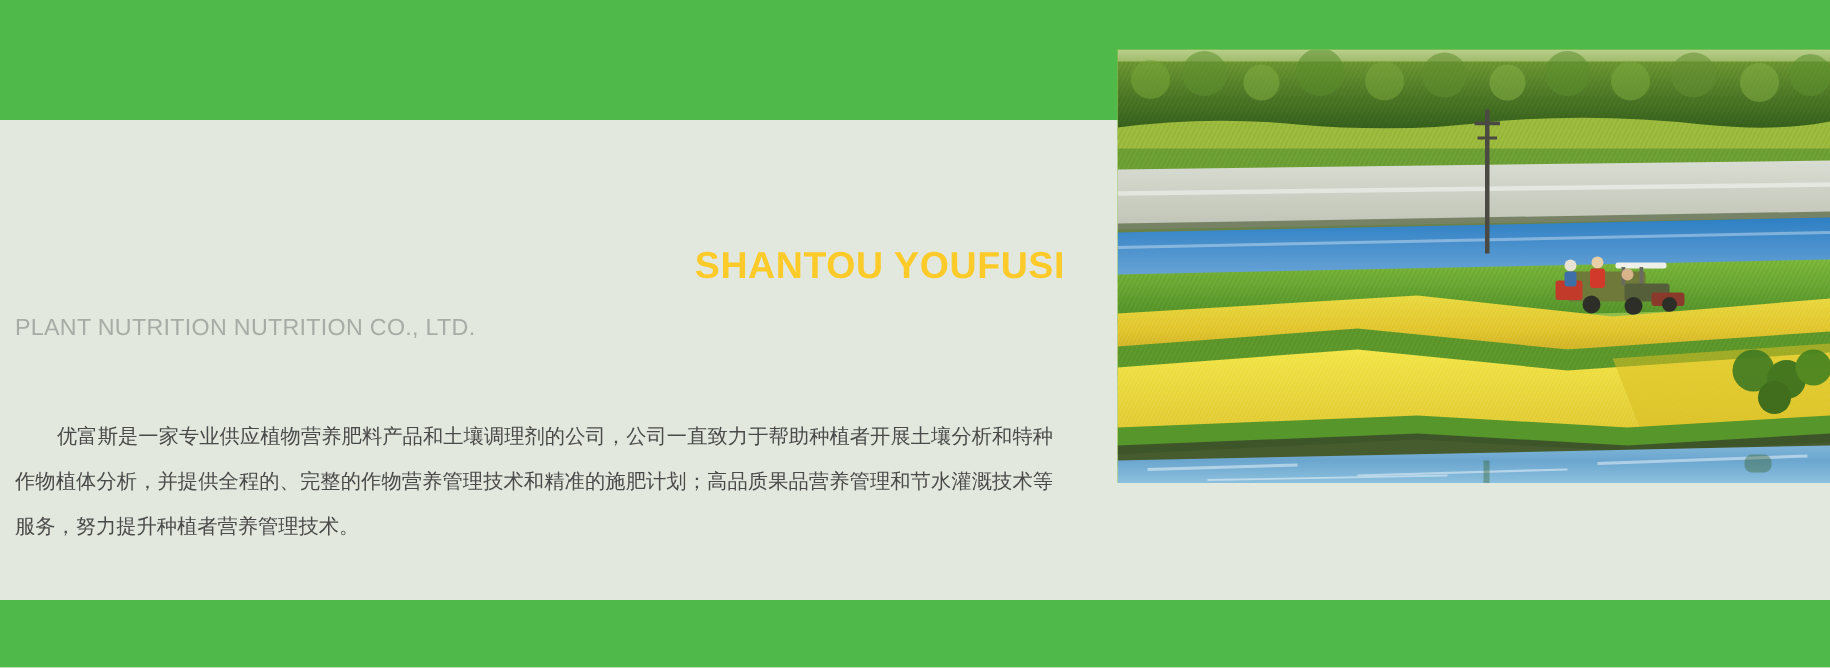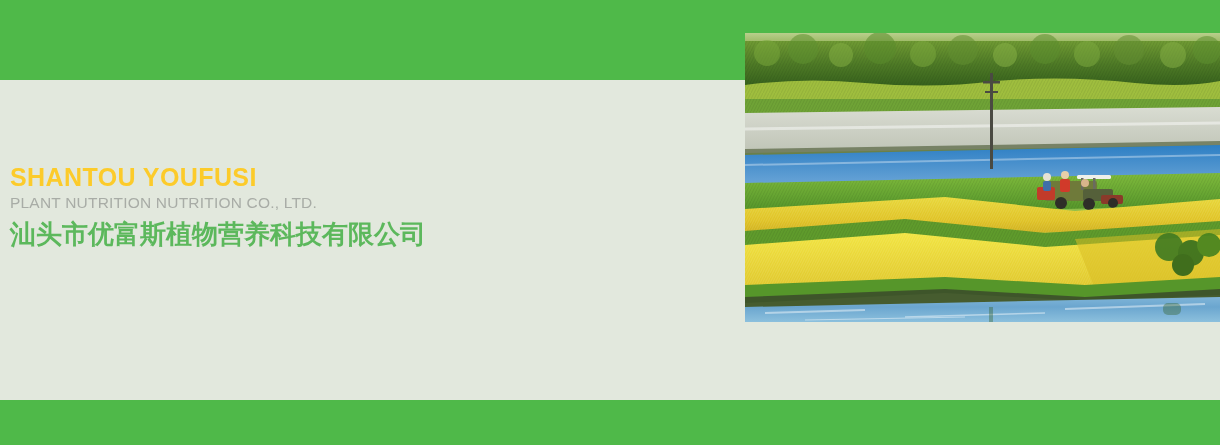--- a/index.html
+++ b/index.html
@@ -36,22 +36,23 @@
     left: 10px;
     top: 163px;
     width: 700px;
   }
   .brand-en {
     font-size: 25px;
     font-weight: bold;
     letter-spacing: 0.4px;
     color: #fccb2a;
     line-height: 1.15;
-    margin: 0 0 2px 0;
+    margin: 0 0 18px 0;
     white-space: nowrap;
+    text-align: right;
   }
   .brand-sub {
     font-size: 15.5px;
     letter-spacing: 0.2px;
     color: #a8aca6;
     line-height: 1.2;
     margin: 0 0 6px 0;
     white-space: nowrap;
   }
   .brand-cn {
@@ -90,23 +91,23 @@
 <body>
 
 <div class="page">
 
   <div class="bar bar-top"></div>
   <div class="bar bar-bottom"></div>
 
   <div class="content">
     <h1 class="brand-en">SHANTOU YOUFUSI</h1>
     <div class="brand-sub">PLANT NUTRITION NUTRITION CO., LTD.</div>
-    <h2 class="brand-cn">汕头市优富斯植物营养科技有限公司</h2>
   </div>
 
+  <p class="intro">优富斯是一家专业供应植物营养肥料产品和土壤调理剂的公司，公司一直致力于帮助种植者开展土壤分析和特种作物植体分析，并提供全程的、完整的作物营养管理技术和精准的施肥计划；高品质果品营养管理和节水灌溉技术等服务，努力提升种植者营养管理技术。</p>
 
   <div class="photo">
     <svg viewBox="0 0 475 289" preserveAspectRatio="none">
       <defs>
         <linearGradient id="gTree" x1="0" y1="0" x2="0" y2="1">
           <stop offset="0%" stop-color="#6f9a33"></stop>
           <stop offset="45%" stop-color="#4e7a26"></stop>
           <stop offset="100%" stop-color="#2f5a1a"></stop>
         </linearGradient>
         <linearGradient id="gRoad" x1="0" y1="0" x2="0" y2="1">

